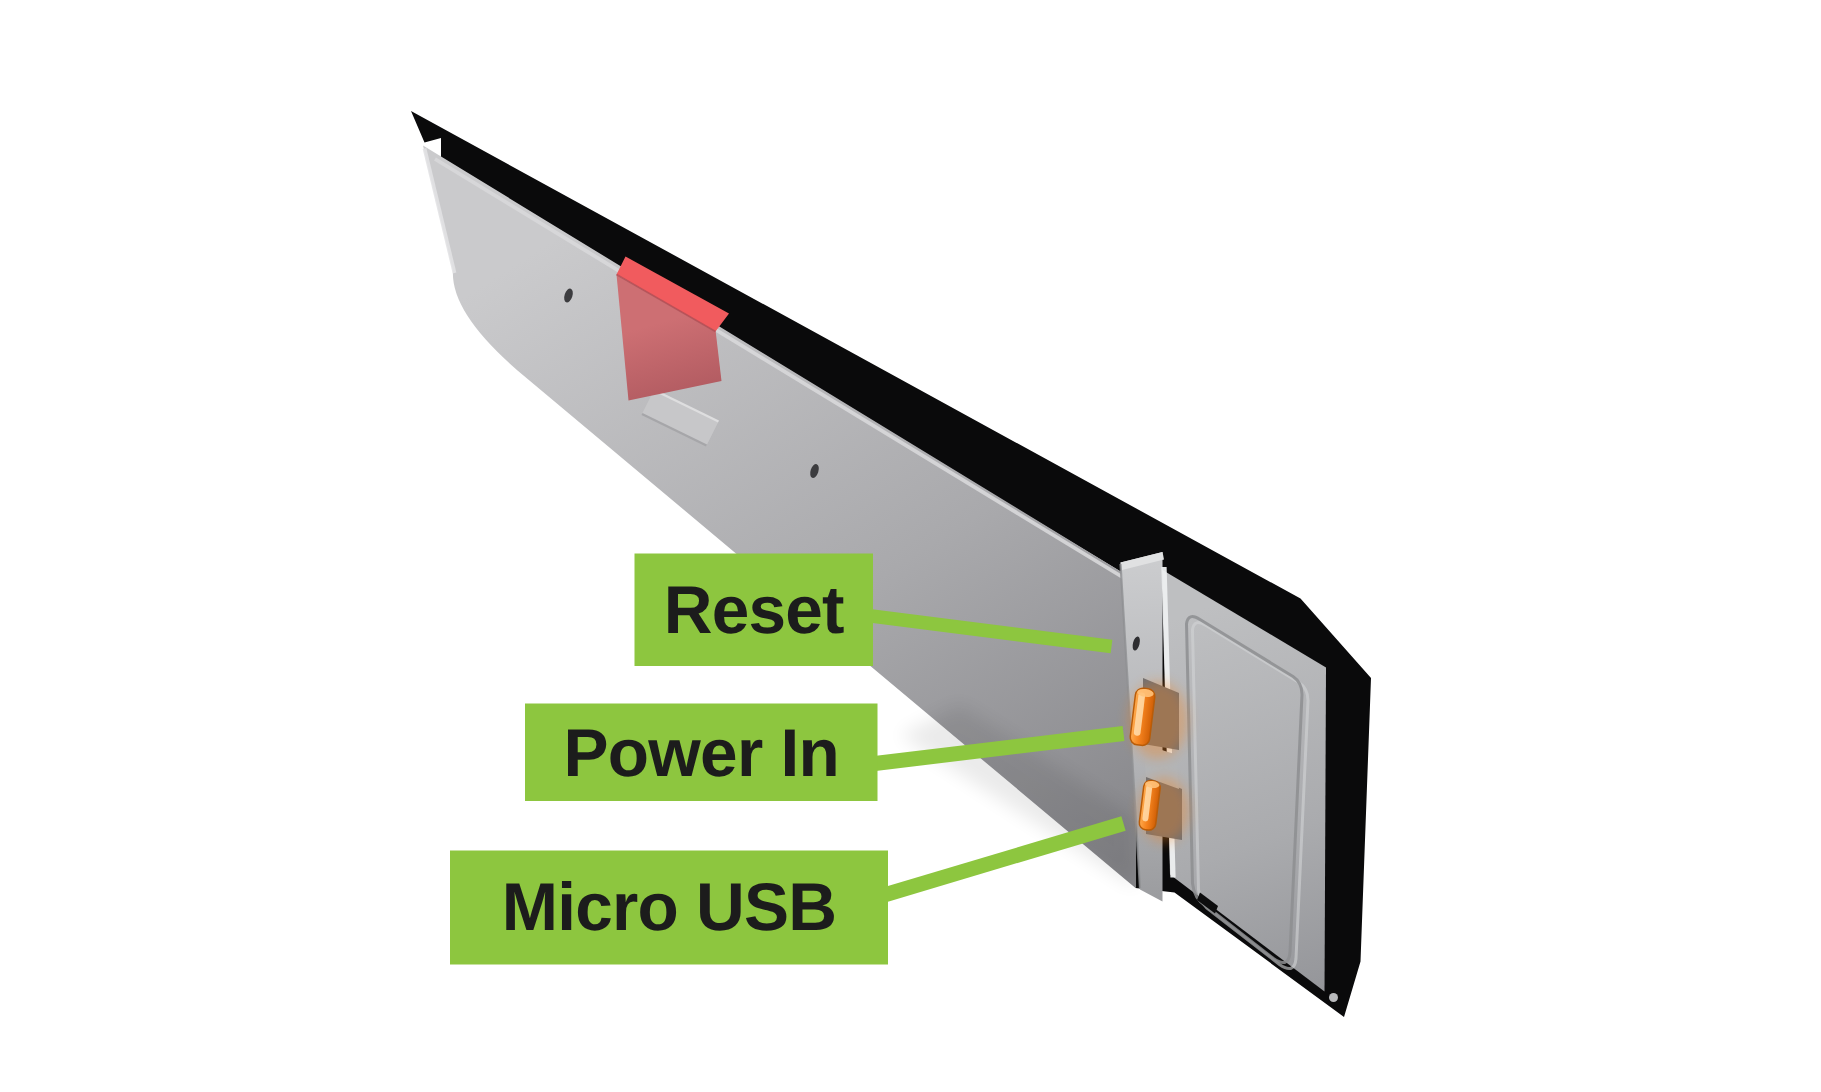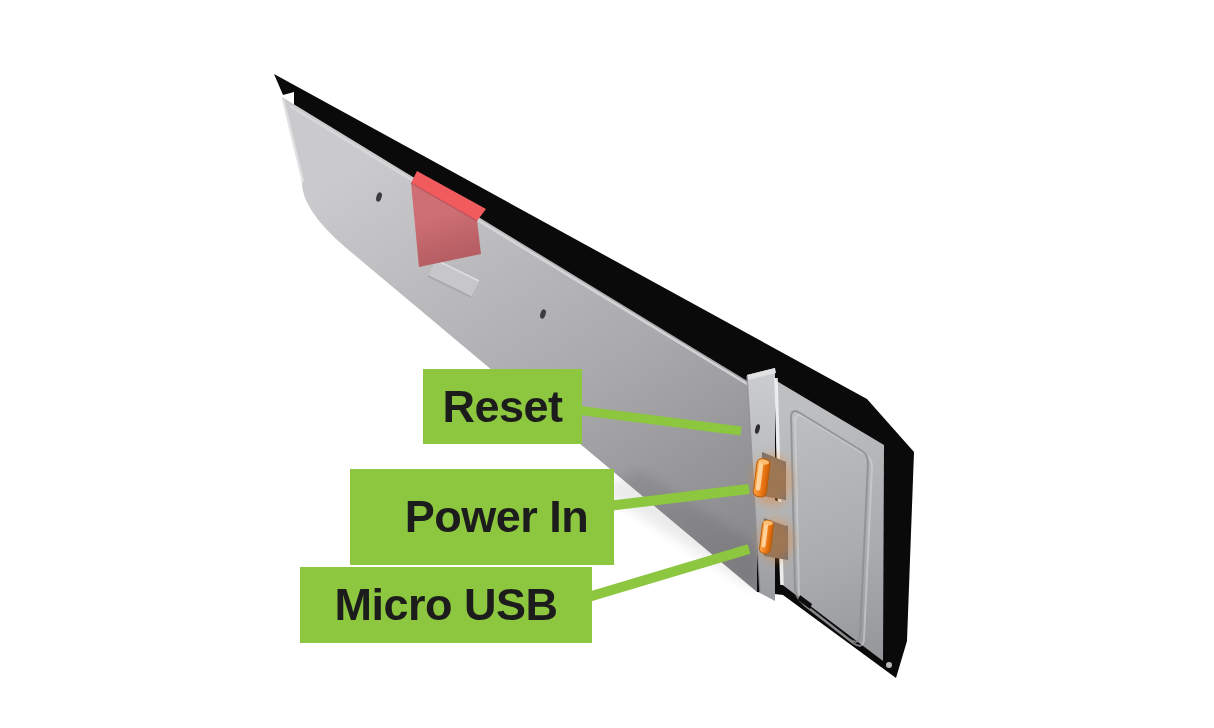--- a/index.html
+++ b/index.html
@@ -24,21 +24,21 @@
     color: var(--label-text, #1c1c1c);
     font-weight: bold;
     font-size: 45px;
     letter-spacing: -0.5px;
     display: flex;
     align-items: center;
     justify-content: center;
     white-space: nowrap;
   }
   #reset-label  { left: 411px; top: 369px; width: 159px; height: 75px; margin-left: 12px; }
-  #power-label  { left: 350px; top: 469px; width: 235px; height: 96px; padding-left: 29px; }
+  #power-label  { left: 350px; top: 469px; width: 235px; height: 65px; }
   #micro-label  { left: 300px; top: 567px; width: 292px; height: 76px; }
 </style>
 </head>
 <body>
 
 <svg id="scene" viewBox="0 0 1214 728" aria-hidden="true">
   <defs>
     <linearGradient id="gradBack" gradientUnits="userSpaceOnUse" x1="400" y1="140" x2="700" y2="610">
       <stop offset="0" stop-color="#cacacc"></stop>
       <stop offset="0.55" stop-color="#a9a9ac"></stop>

